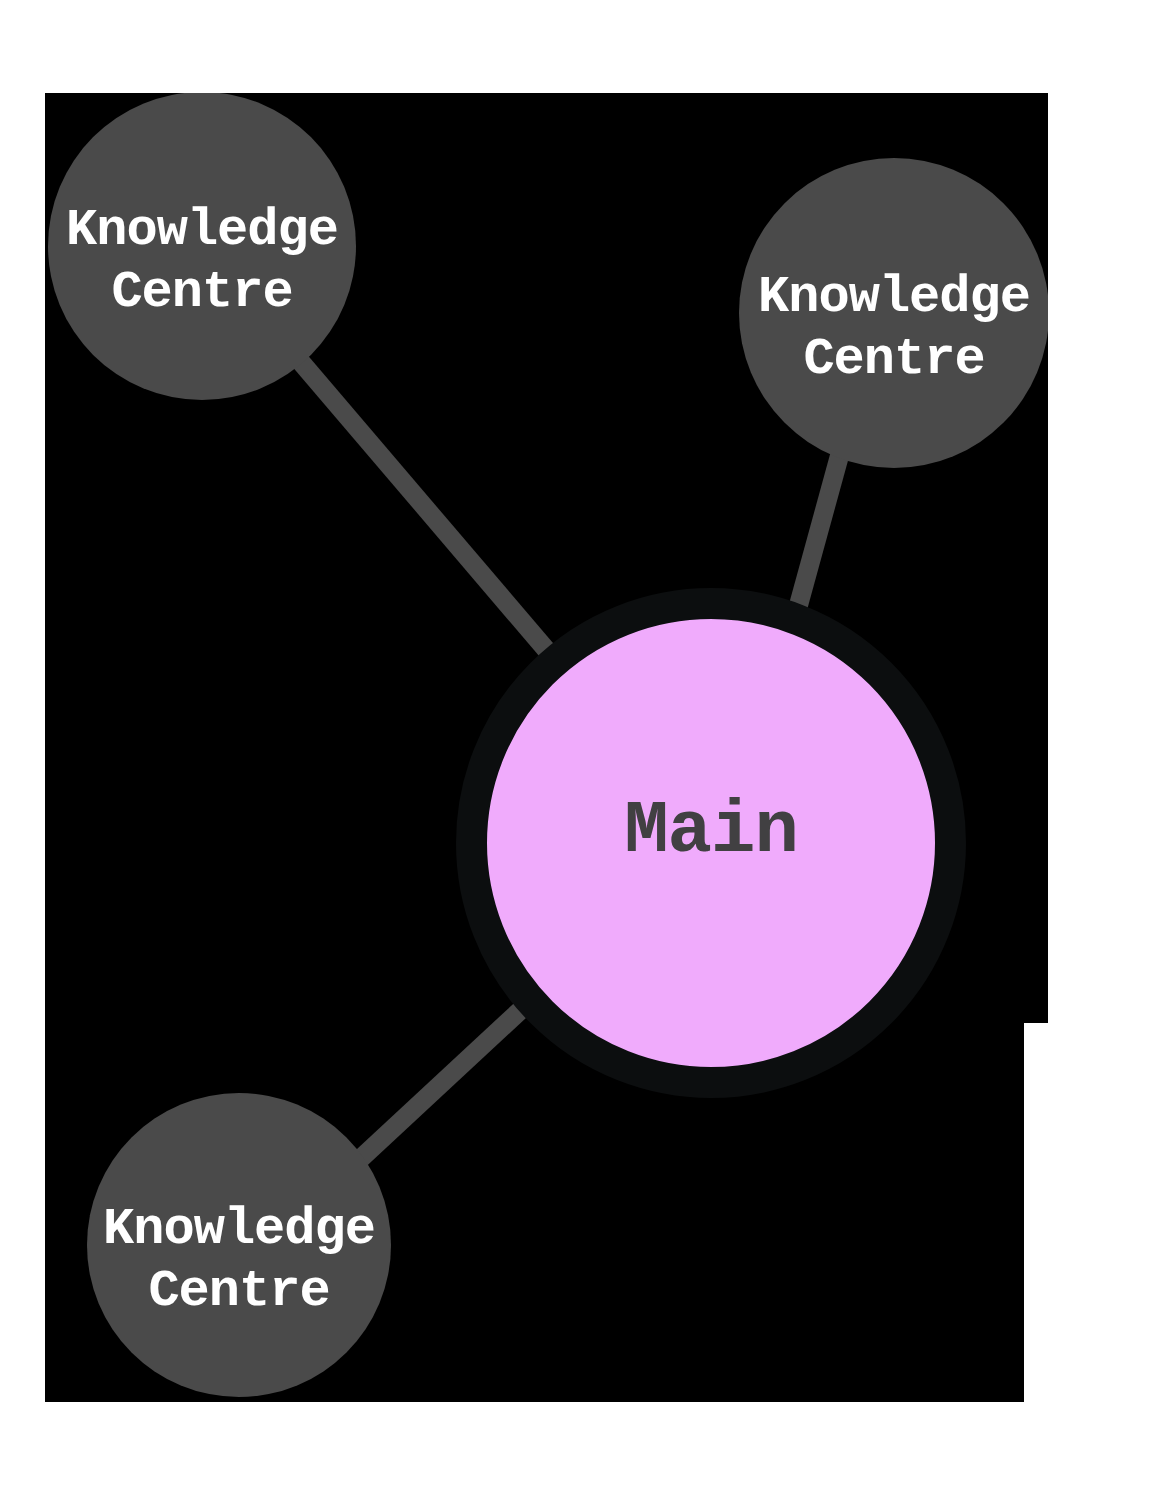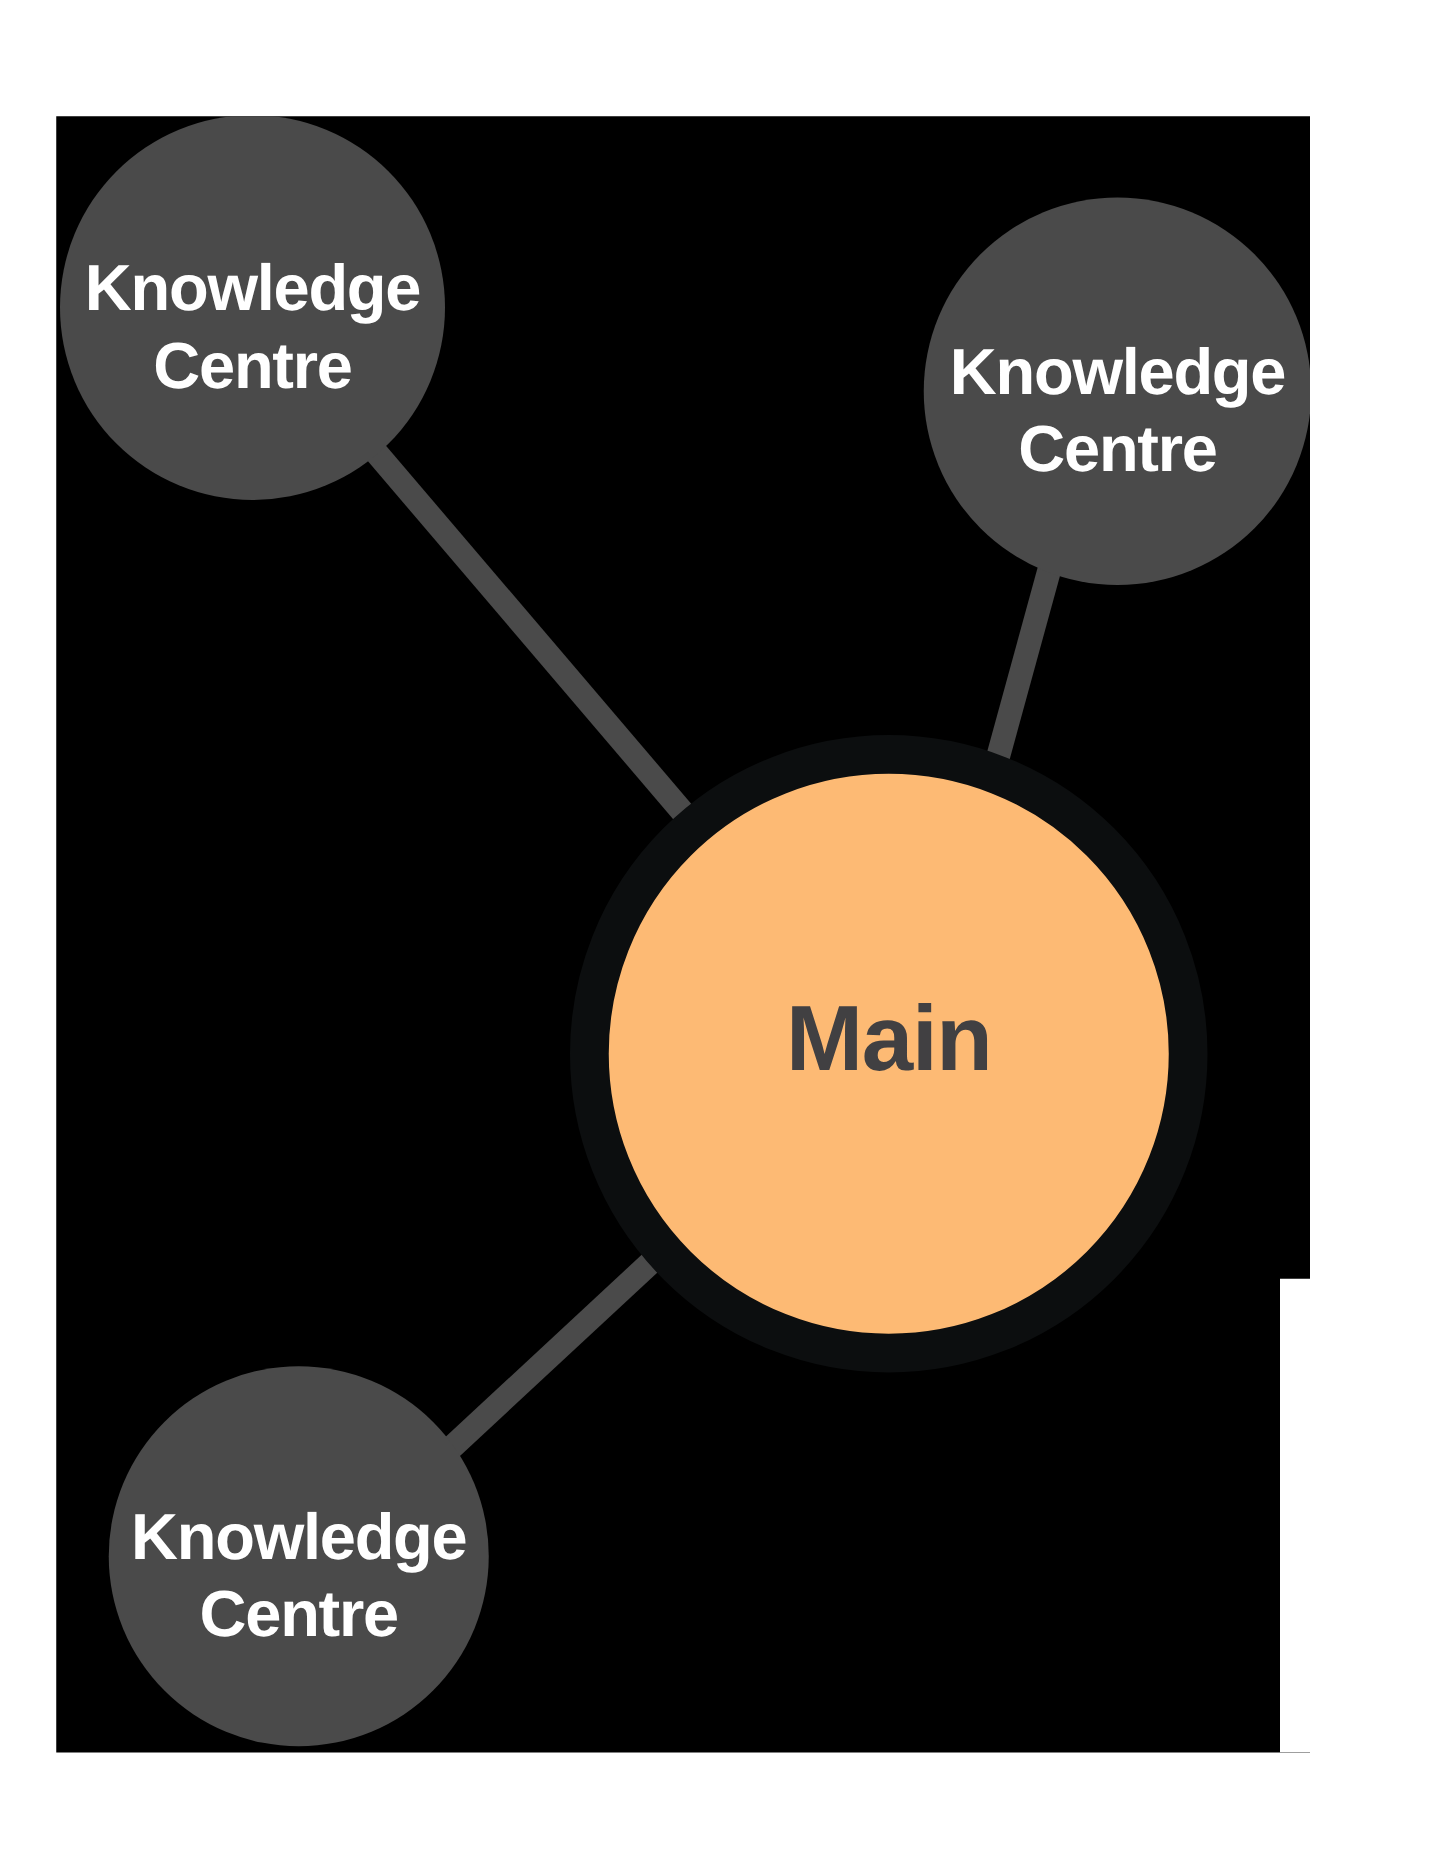--- a/index.html
+++ b/index.html
@@ -6,21 +6,21 @@
     margin: 0;
     padding: 0;
     background: #ffffff;
   }
   .page {
     position: relative;
     width: 1149px;
     height: 1500px;
     background: #ffffff;
     overflow: hidden;
-    font-family: Liberation Sans, sans-serif;
+    font-family: Liberation Mono, monospace;
   }
   
   .canvas {
     position: absolute;
     left: 45px;
     top: 93px;
     width: 1003px;
     height: 1309px;
     background: #000000;
     overflow: hidden;
@@ -62,21 +62,21 @@
     transform: translateY(16px);
   }
   .sat-tl { left: 3px;   top: -1px;   width: 308px; height: 308px; }
   .sat-tr { left: 694px; top: 65px;   width: 310px; height: 310px; }
   .sat-bl { left: 42px;  top: 1000px; width: 304px; height: 304px; }
   .main-node {
     left: 411px;
     top: 495px;
     width: 510px;
     height: 510px;
-    background: #fdba74;
+    background: #f0abfc;
     border: 31px solid #0c0e0f;
     color: #414042;
     z-index: 4;
     font-weight: bold;
     font-size: 74px;
     line-height: 84px;
     letter-spacing: -1px;
   }
   .main-node .lbl {
     transform: translateY(-12px);

